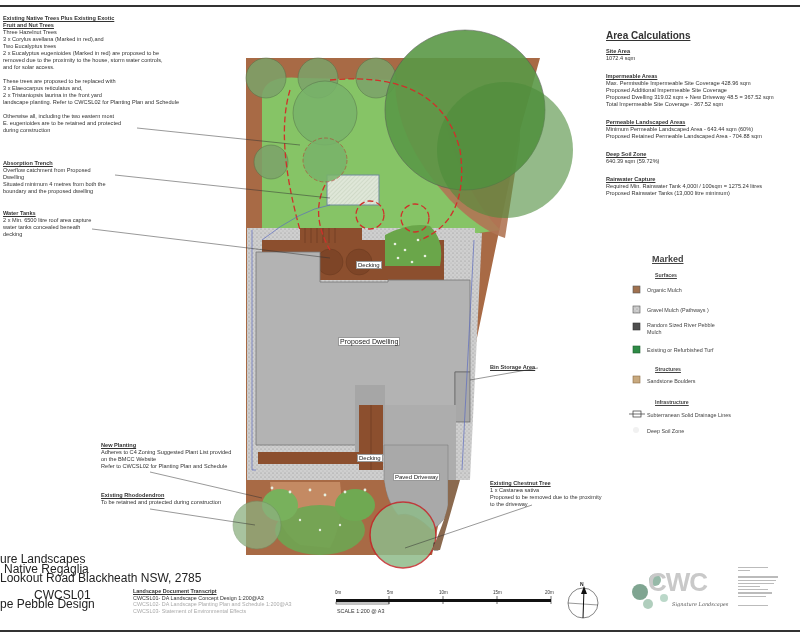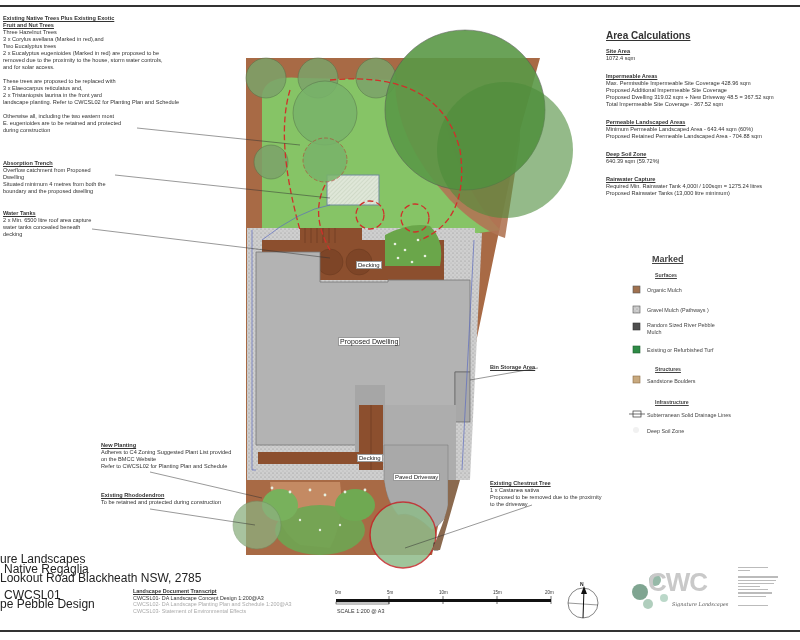--- a/index.html
+++ b/index.html
@@ -310,21 +310,21 @@
   <div class="item" style="top:174px;left:17px;">
       <span class="lbl">Deep Soil Zone</span>
     </div>
 </div>
 
 <div class="titleblk">
   <div>ure Landscapes</div>
   <div style="padding-left:4px;">Native Regaglia</div>
   <div>Lookout Road Blackheath NSW, 2785</div>
   <div style="height:7px;"></div>
-  <div style="padding-left:4px;">CWCSL01</div>
+  <div style="padding-left:4px;margin-left:30px;">CWCSL01</div>
   <div>pe Pebble Design</div>
 </div>
 
 <div class="transcript">
   <span class="h">Landscape Document Transcript</span>
   <span class="l" style="color:#333;">CWCSL01- DA Landscape Concept Design  1:200@A3</span>
   <span class="l" style="color:#aaa;">CWCSL02- DA Landscape Planting Plan and Schedule 1:200@A3</span>
   <span class="l" style="color:#aaa;">CWCSL03- Statement of Environmental Effects</span>
 </div>
 

